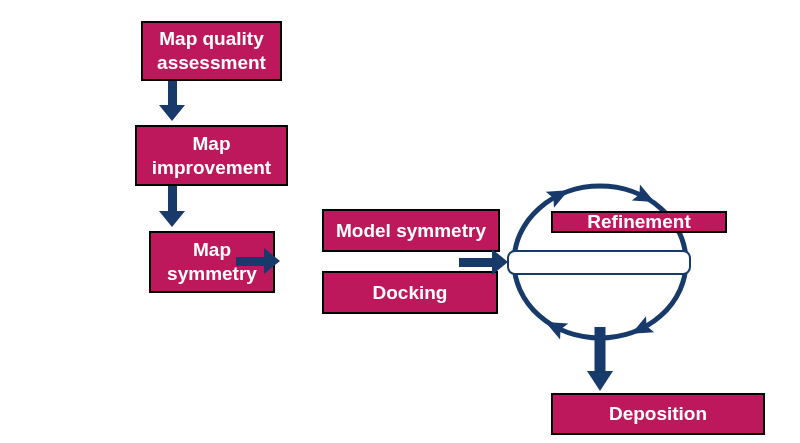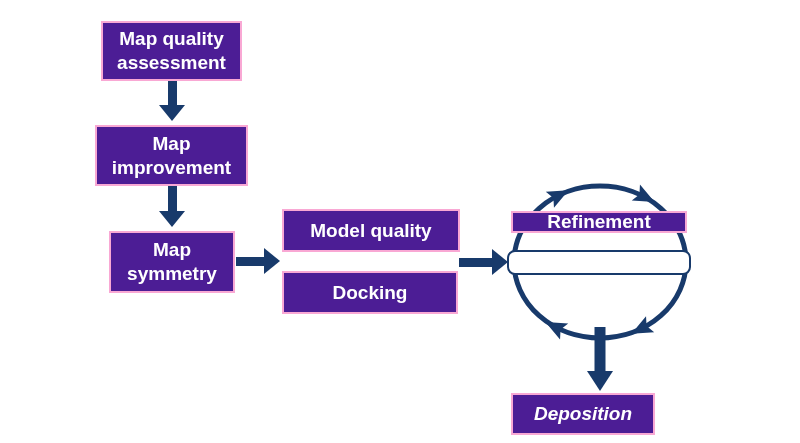--- a/index.html
+++ b/index.html
@@ -2,23 +2,23 @@
 <html><head>
 <meta charset="utf-8">
 <style>
   html,body{margin:0;padding:0;background:#ffffff;}
   .canvas{
     position:relative;width:800px;height:443px;background:#ffffff;
     font-family:"Liberation Sans", sans-serif;overflow:hidden;
   }
   .node{
     position:absolute;display:flex;align-items:center;justify-content:center;
-    background:#4c1d95;border:2px solid #f9a8d4;box-sizing:border-box;
+    background:#be185d;border:2px solid #000000;box-sizing:border-box;
     color:#ffffff;font-size:19px;font-weight:600;text-align:center;
-    line-height:24px;white-space:pre-line;
+    line-height:24px;white-space:pre-line;margin-left:40px;
   }
   .stem{position:absolute;background:#183a6b;}
   .head-down{
     position:absolute;width:0;height:0;
     border-left:13px solid transparent;border-right:13px solid transparent;
     border-top:16px solid #183a6b;
   }
   .head-right{
     position:absolute;width:0;height:0;
     border-top:13px solid transparent;border-bottom:13px solid transparent;
@@ -54,21 +54,21 @@
   <div>
     <div class="stem z2" style="left:168px;top:186px;width:9px;height:27px;"></div>
     <div class="head-down z2" style="left:159px;top:211px;"></div>
   </div>
 
   <div>
     <div class="stem z2" style="left:236px;top:257px;width:30px;height:9px;"></div>
     <div class="head-right z2" style="left:264px;top:248px;"></div>
   </div>
 
-  <div class="node z2" style="left:282px;top:209px;width:178px;height:43px;">Model quality</div>
+  <div class="node z2" style="left:282px;top:209px;width:178px;height:43px;">Model symmetry</div>
 
   <div class="node z2" style="left:282px;top:271px;width:176px;height:43px;">Docking</div>
 
   <div>
     <div class="stem z2" style="left:459px;top:258px;width:35px;height:9px;"></div>
     <div class="head-right z2" style="left:492px;top:249px;"></div>
   </div>
 
   <svg class="cycle-svg" width="200" height="222" viewBox="0 0 200 222">
     <ellipse cx="100" cy="90" rx="86" ry="76" fill="none" stroke="#183a6b" stroke-width="5"></ellipse>
@@ -82,15 +82,15 @@
       <rect x="94.5" y="155" width="11" height="46" fill="#183a6b"></rect>
       <polygon points="87,199 113,199 100,219" fill="#183a6b"></polygon>
     </g>
   </svg>
 
   <div class="node z2" style="left:511px;top:211px;width:176px;height:22px;">Refinement</div>
 
   <div class="white-bar"></div>
 
 
-  <div class="node z2" style="left:511px;top:393px;width:144px;height:42px;font-style:italic;">Deposition</div>
+  <div class="node z2" style="left:511px;top:393px;width:214px;height:42px;">Deposition</div>
 
 </div>
 
 </body></html>

